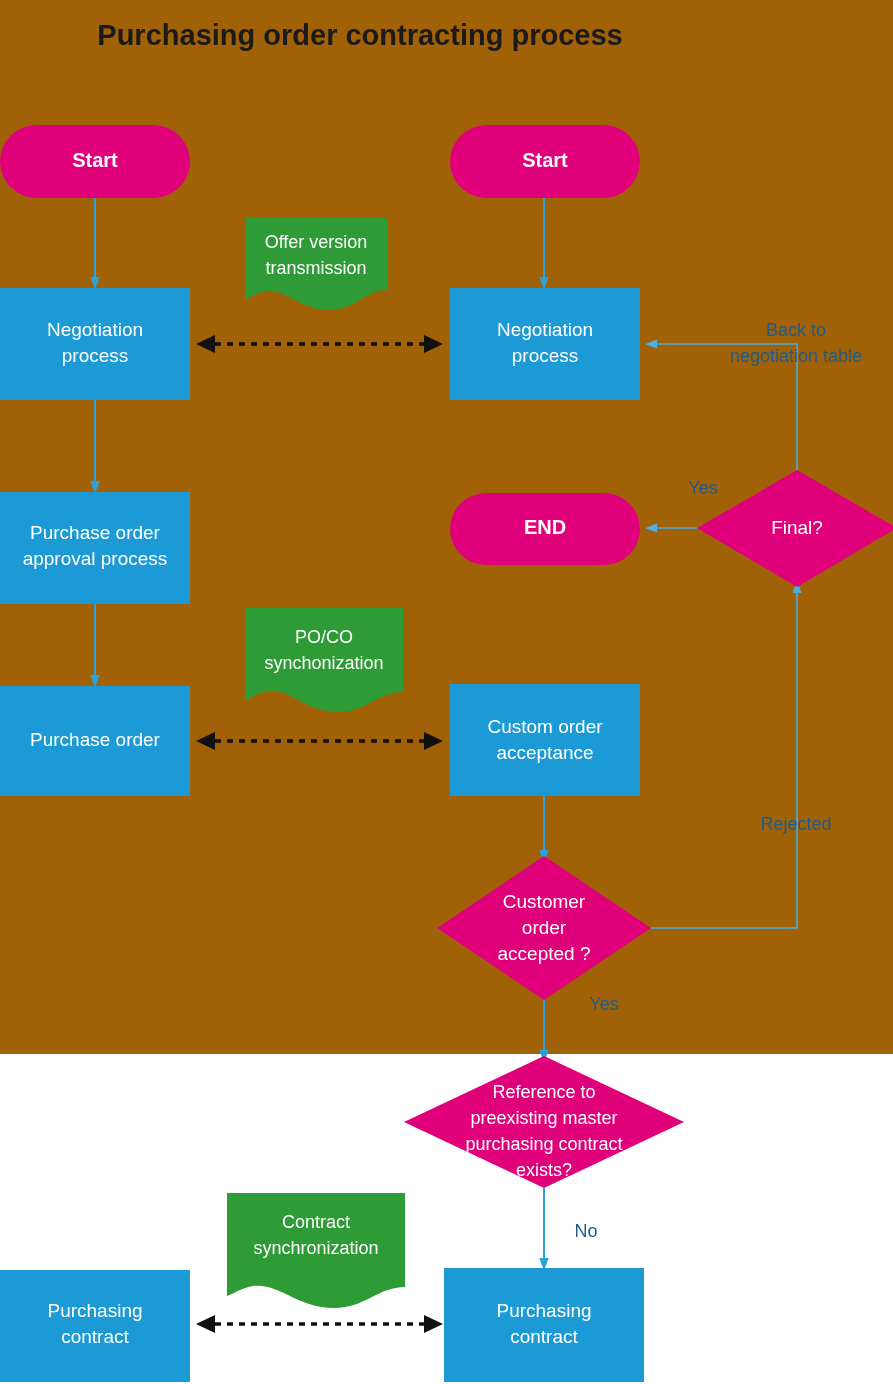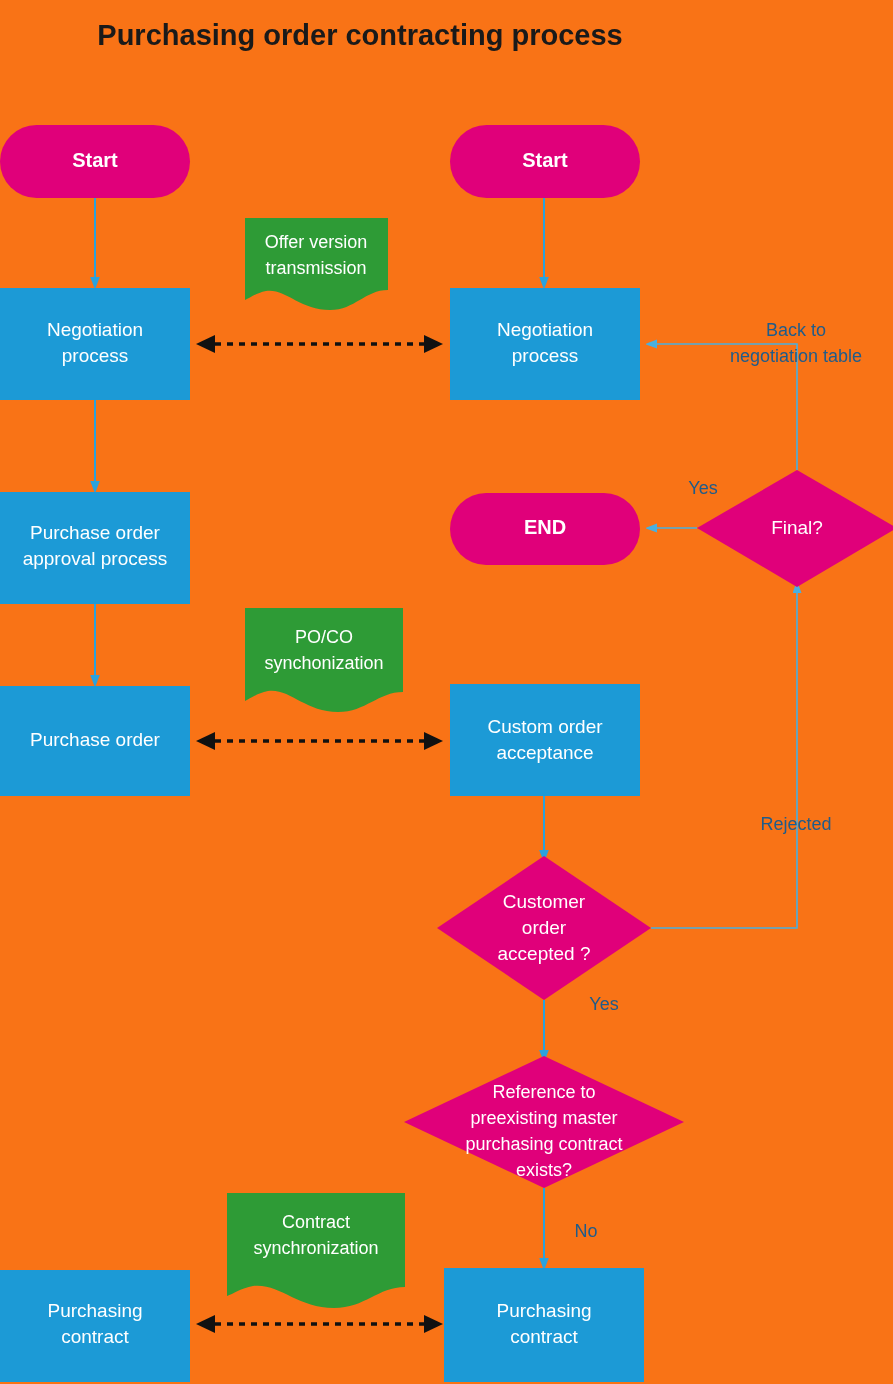--- a/index.html
+++ b/index.html
@@ -1,17 +1,17 @@
 <!DOCTYPE html>
 <html><head>
 <meta charset="utf-8">
 <style>
   html,body{margin:0;padding:0;background:#ffffff;}
   body{width:893px;height:1384px;overflow:hidden;font-family:"Liberation Sans",sans-serif;}
-  #stage{position:relative;width:893px;height:1384px;background:#f97316;}
+  #stage{position:relative;width:893px;height:1054px;background:#a16207;}
   svg#flow{position:absolute;left:0;top:0;width:893px;height:1384px;display:block;}
   .node-label{fill:#ffffff;font-family:"Liberation Sans",sans-serif;font-size:19px;text-anchor:middle;dominant-baseline:middle;}
   .node-label.bold{font-weight:bold;font-size:20px;}
   .node-label.small{font-size:18px;}
   .edge-label{fill:#1f5c8b;font-family:"Liberation Sans",sans-serif;font-size:18px;text-anchor:middle;dominant-baseline:middle;}
   .title-text{fill:#1a1a1a;font-family:"Liberation Sans",sans-serif;font-size:29px;font-weight:bold;text-anchor:middle;dominant-baseline:middle;}
   .conn{stroke:#2ba2dd;stroke-width:2;fill:none;}
   .conn-thin{stroke:#49b0e0;stroke-width:1.6;fill:none;}
   .dashed{stroke:#111111;stroke-width:3.5;stroke-dasharray:6 6;fill:none;}
 </style>

